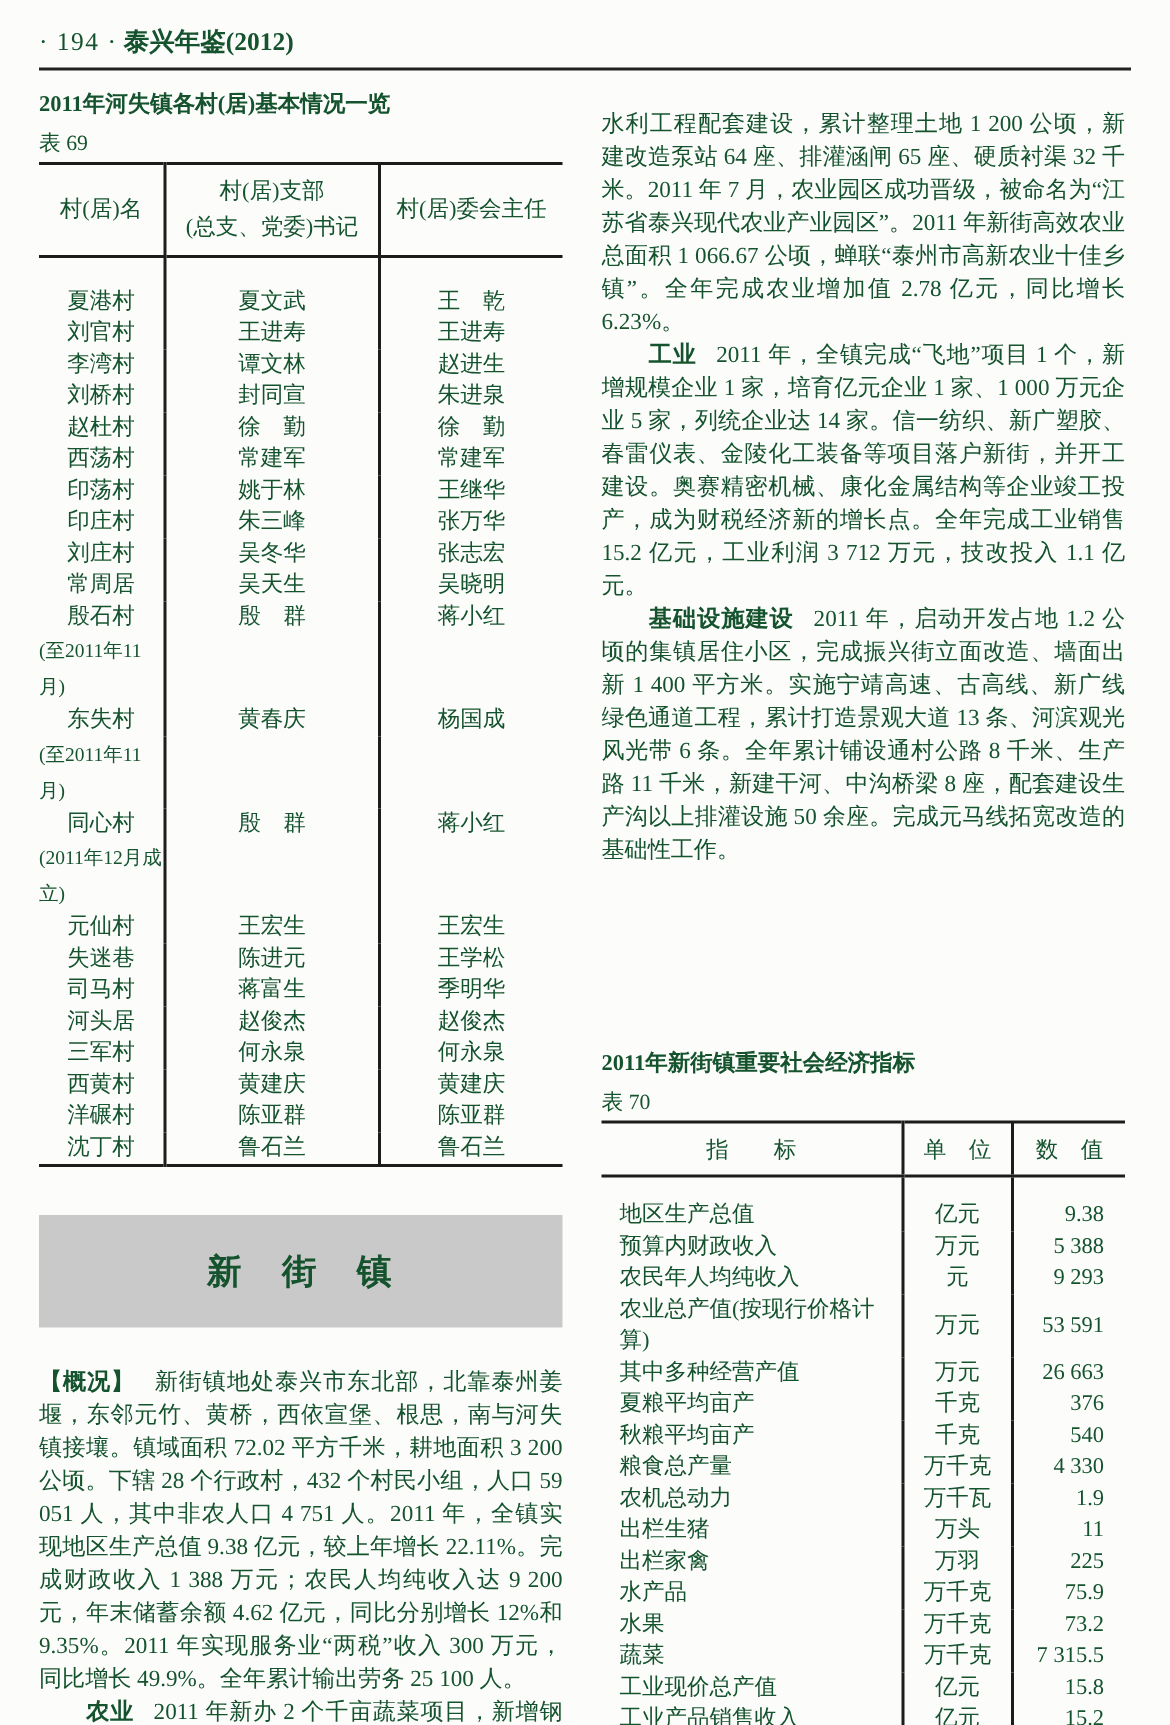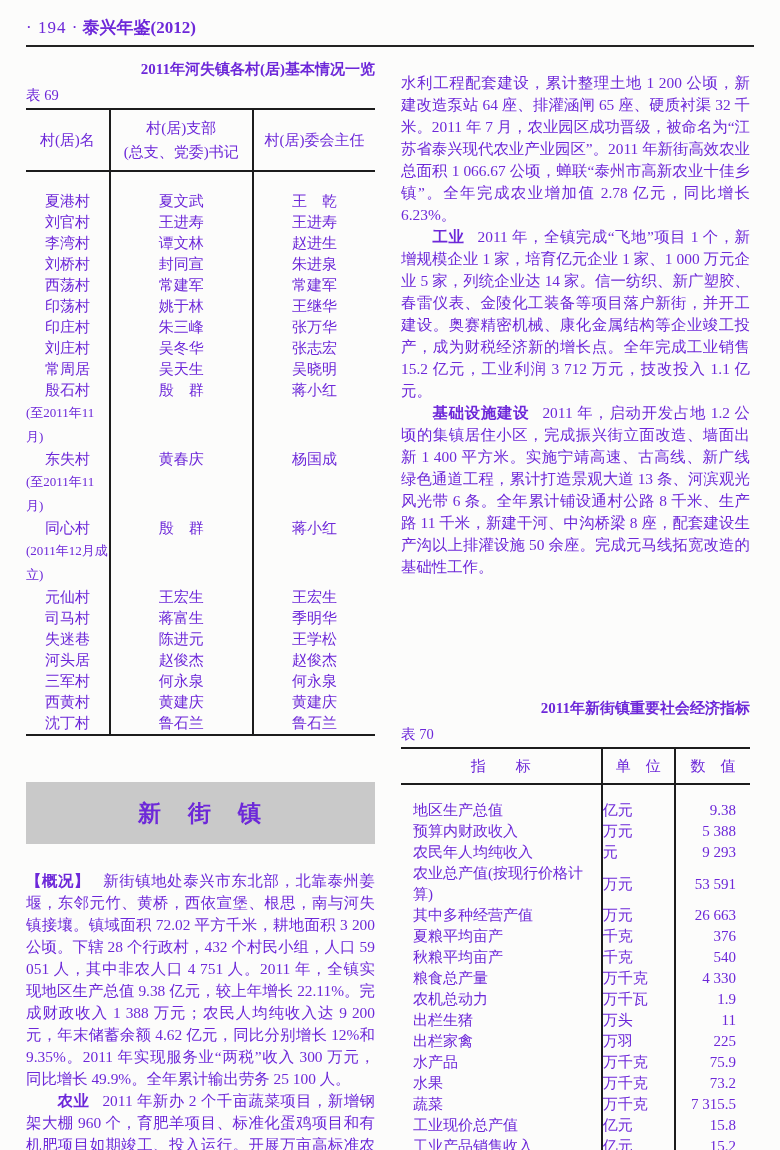--- a/index.html
+++ b/index.html
@@ -1,66 +1,66 @@
 <!DOCTYPE html>
 <html><head>
 <meta charset="utf-8">
 <style>
   html,body { margin:0; padding:0; background:#e8e8e8; }
   .page {
     width:780px; height:1150px; margin:0 auto; background:#fcfcfb;
-    font-family:"Liberation Serif","DejaVu Serif",serif; color:#6d28d9;
+    font-family:"Liberation Serif","DejaVu Serif",serif; color:#14532d;
     position:relative; overflow:hidden; box-sizing:border-box;
   }
   .pheader { padding:16px 26px 0 26px; font-size:17px; }
   .pheader .page-ref { font-weight:normal; letter-spacing:1px; }
   .pheader .book-title { font-weight:bold; }
   .rule { margin:6px 26px 0 26px; border-top:2px solid #222; height:0; }
   .columns { display:flex; gap:26px; padding:0 26px; }
   .col { width:349px; box-sizing:border-box; }
 
-  .tbl-title { font-weight:bold; font-size:15px; text-align:right; margin-top:13px; }
+  .tbl-title { font-weight:bold; font-size:15px; text-align:left; margin-top:13px; }
   .tbl-label { font-size:14.5px; margin:7px 0 3px 0; }
 
   table { width:100%; border-collapse:collapse; table-layout:fixed; }
 
   
   .t69 { border-top:2.5px solid #1c1c1c; border-bottom:2.5px solid #1c1c1c; }
   .t69 th {
     font-weight:normal; font-size:15px; text-align:center; padding:2px 0;
     border-bottom:2.5px solid #1c1c1c; height:56px; line-height:24px;
   }
   .t69 td { font-size:15px; text-align:center; height:21px; padding:0; line-height:21px; }
   .t69 .vline { border-left:2px solid #1c1c1c; }
   .t69 tbody tr:first-child td { padding-top:19px; }
   .t69 tbody tr:last-child td { }
   .t69 td.note-cell { font-size:13px; text-align:left; height:24px; line-height:24px; }
 
   .section-box {
-    margin-top:46px; height:62px; background:#c9c9c9;
+    margin-top:32px; height:75px; background:#c9c9c9;
     display:flex; align-items:center; justify-content:center;
     font-size:23px; font-weight:bold; letter-spacing:2px;
   }
 
   .paras-left { margin-top:26px; }
   .paras-right { margin-top:25px; height:614px; overflow:hidden; }
   .para { font-size:15.4px; line-height:22px; text-align:justify; margin:0; }
   .para.indent { text-indent:2.05em; }
   .lead { font-weight:bold; margin-right:0.85em; }
 
   
   .t70 { border-top:2.5px solid #1c1c1c; border-bottom:2.5px solid #1c1c1c; margin-top:2px; }
   .t70 th {
     font-weight:normal; font-size:15px; text-align:center; padding:0;
     border-bottom:2.5px solid #1c1c1c; height:34px;
   }
   .t70 td { font-size:15px; height:21px; padding:0; line-height:21px; }
   .t70 .vline { border-left:2px solid #1c1c1c; }
   .t70 td.c1 { text-align:left; padding-left:12px; }
-  .t70 td.c2 { text-align:left; }
+  .t70 td.c2 { text-align:center; }
   .t70 td.c3 { text-align:right; padding-right:14px; }
   .t70 tbody tr:first-child td { padding-top:15px; }
   .t70 tbody tr:last-child td { padding-bottom:8px; }
 </style>
 </head>
 <body>
 
 <div class="page">
 
   <div class="pheader">
@@ -106,20 +106,25 @@
               <td>李湾村</td>
               <td class="vline">谭文林</td>
               <td class="vline">赵进生</td>
             </tr>
             <tr>
               <td>刘桥村</td>
               <td class="vline">封同宣</td>
               <td class="vline">朱进泉</td>
             </tr>
             <tr>
+              <td>赵杜村</td>
+              <td class="vline">徐　勤</td>
+              <td class="vline">徐　勤</td>
+            </tr>
+            <tr>
               <td>西荡村</td>
               <td class="vline">常建军</td>
               <td class="vline">常建军</td>
             </tr>
             <tr>
               <td>印荡村</td>
               <td class="vline">姚于林</td>
               <td class="vline">王继华</td>
             </tr>
             <tr>
@@ -166,43 +171,48 @@
               <td class="note-cell">(2011年12月成立)</td>
               <td class="vline"></td>
               <td class="vline"></td>
             </tr>
             <tr>
               <td>元仙村</td>
               <td class="vline">王宏生</td>
               <td class="vline">王宏生</td>
             </tr>
             <tr>
+              <td>失迷巷</td>
+              <td class="vline">陈进元</td>
+              <td class="vline">王学松</td>
+            </tr>
+            <tr>
               <td>司马村</td>
               <td class="vline">蒋富生</td>
               <td class="vline">季明华</td>
             </tr>
             <tr>
-              <td>失迷巷</td>
-              <td class="vline">陈进元</td>
-              <td class="vline">王学松</td>
-            </tr>
-            <tr>
               <td>河头居</td>
               <td class="vline">赵俊杰</td>
               <td class="vline">赵俊杰</td>
             </tr>
             <tr>
               <td>三军村</td>
               <td class="vline">何永泉</td>
               <td class="vline">何永泉</td>
             </tr>
             <tr>
               <td>西黄村</td>
               <td class="vline">黄建庆</td>
               <td class="vline">黄建庆</td>
+            </tr>
+            <tr>
+              <td>洋碾村</td>
+              <td class="vline">陈亚群</td>
+              <td class="vline">陈亚群</td>
             </tr>
             <tr>
               <td>沈丁村</td>
               <td class="vline">鲁石兰</td>
               <td class="vline">鲁石兰</td>
             </tr>
           </tbody>
       </table>
 
       <div class="section-box">

